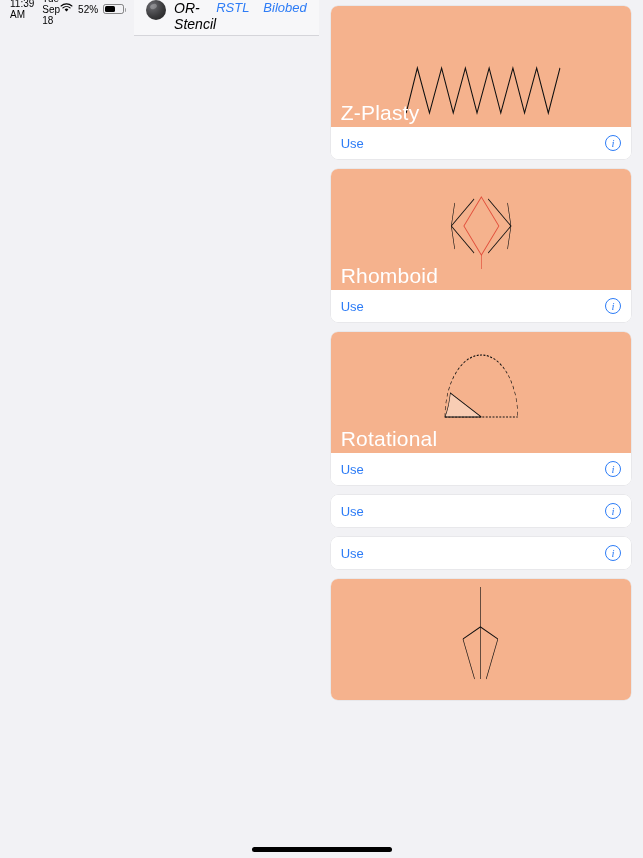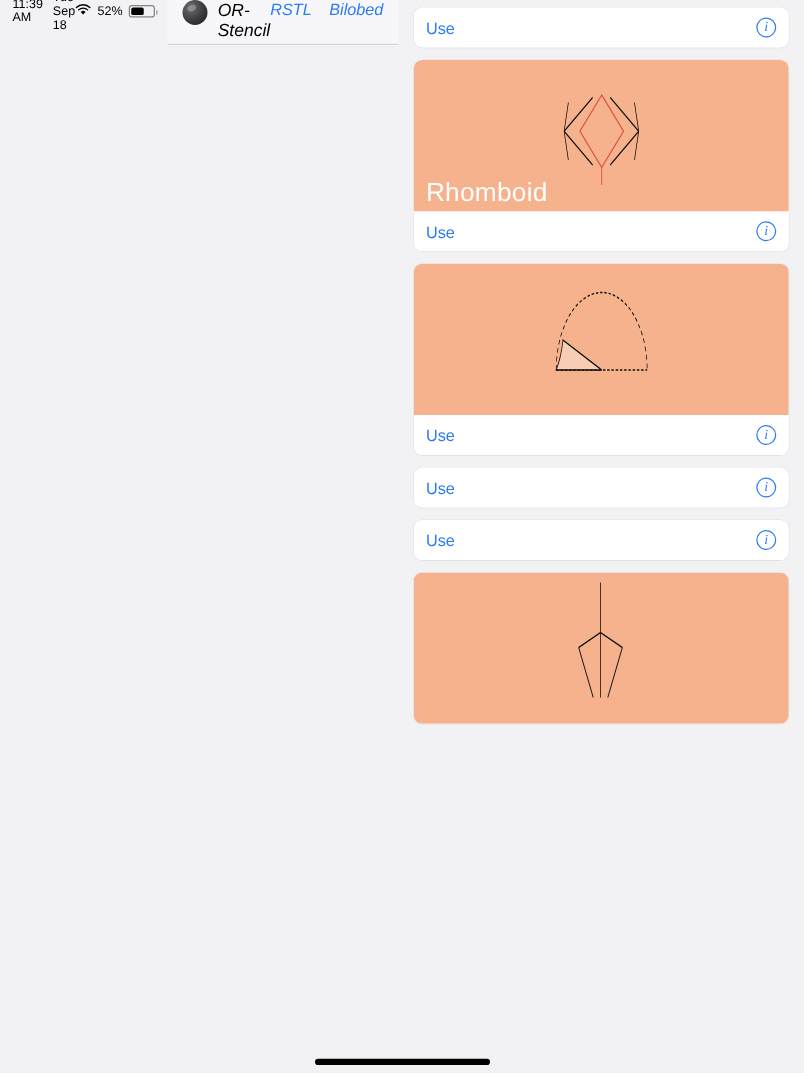--- a/index.html
+++ b/index.html
@@ -178,20 +178,26 @@
     <span class="app-title">OR-Stencil</span>
     <div class="nav-actions">
       <span class="nav-action">RSTL</span>
       <span class="nav-action">Bilobed</span>
     </div>
   </div>
 
   <div class="list">
 
     <div class="card">
+      <div class="card-art">
+        <svg viewBox="0 0 619 121" preserveAspectRatio="none">
+          <polyline points="155,107 178,62 203,107 228,62 252,107 277,62 301,107 326,62 350,107 375,62 399,107 424,62 448,107 472,62" fill="none" stroke="#111" stroke-width="2"></polyline>
+        </svg>
+        <span class="card-label">Z-Plasty</span>
+      </div>
       <div class="card-footer">
         <span class="use-btn">Use</span>
         <span class="info-icon">i</span>
       </div>
     </div>
 
     <div class="card">
       <div class="card-art">
         <svg viewBox="0 0 619 121" preserveAspectRatio="none">
           <polyline points="255,34 248,57 255,80" fill="none" stroke="#111" stroke-width="1.2"></polyline>
@@ -211,20 +217,21 @@
       </div>
     </div>
 
     <div class="card">
       <div class="card-art">
         <svg viewBox="0 0 619 121" preserveAspectRatio="none">
           <path d="M235,85 A75,62 0 0 1 385,85" fill="none" stroke="#111" stroke-width="1.2" stroke-dasharray="4 3"></path>
           <line x1="235" y1="85" x2="385" y2="85" stroke="#111" stroke-width="1.2" stroke-dasharray="4 3"></line>
           <path d="M310,85 L235,85 A75,62 0 0 0 246,61 Z" fill="rgba(255,255,255,.35)" stroke="#111" stroke-width="1.2"></path>
         </svg>
+        <span class="card-label">Rotational</span>
       </div>
       <div class="card-footer">
         <span class="use-btn">Use</span>
         <span class="info-icon">i</span>
       </div>
     </div>
 
     <div class="card">
       <div class="card-footer">
         <span class="use-btn">Use</span>

